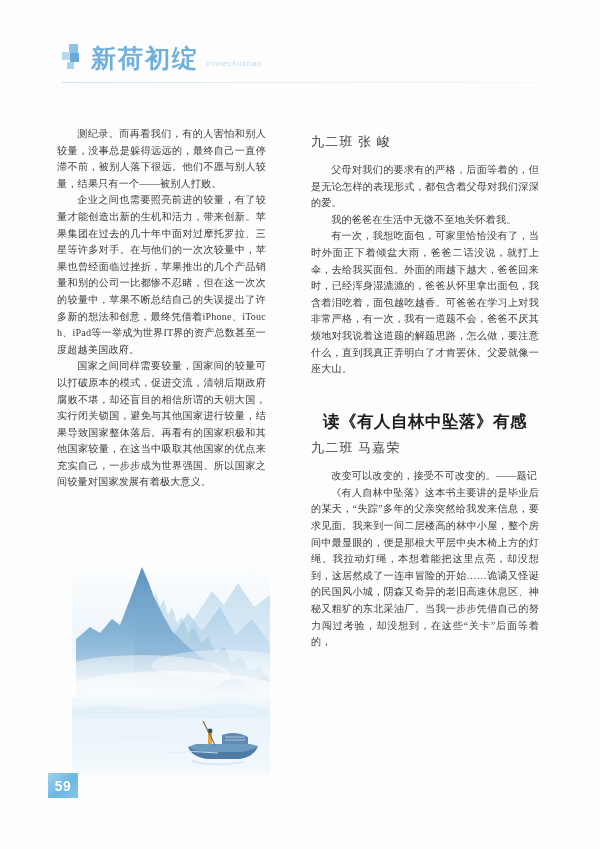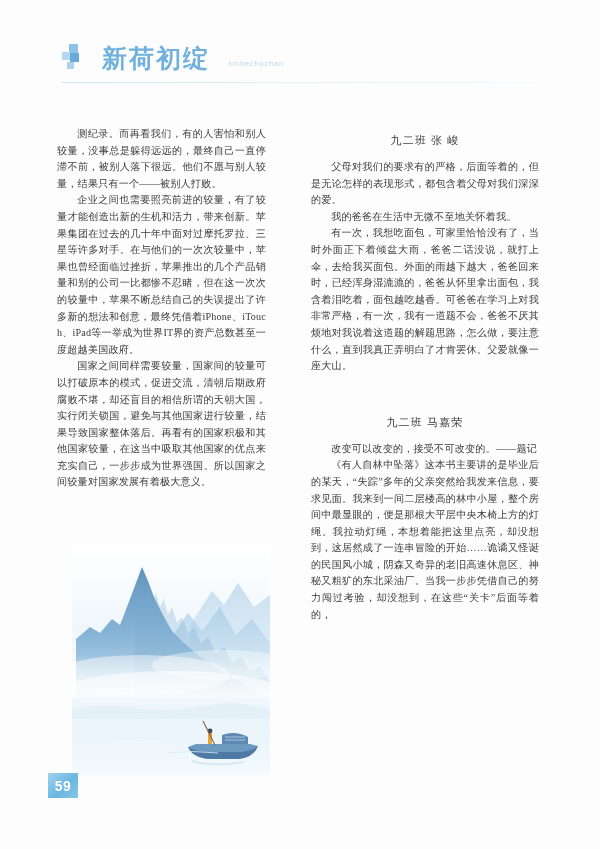--- a/index.html
+++ b/index.html
@@ -30,21 +30,21 @@
     top: 44px;
     width: 600px;
     height: 44px;
   }
   .masthead-inner {
     position: absolute;
     left: 62px;
     top: 0;
     display: flex;
     align-items: flex-end;
-    gap: 18px;
+    gap: 7px;
   }
   .logo-mark {
     position: relative;
     width: 22px;
     height: 24px;
     flex: 0 0 auto;
     margin-bottom: 3px;
   }
   .logo-mark i {
     position: absolute;
@@ -110,22 +110,21 @@
     letter-spacing: 1.5px;
     color: #1e1e1e;
     line-height: 1.3;
   }
   .article-title.small {
     font-size: 16.5px;
     letter-spacing: 0.5px;
   }
   .article-byline {
     margin: 7px 0 11px 0;
-    text-align: center;
-    font-size: 11px;
+    font-size: 13px;
     letter-spacing: 1.2px;
     color: #3c3c3c;
   }
   .article-gap { height: 33px; }
 
   
   .illustration {
     position: absolute;
     left: 72px;
     top: 547px;
@@ -263,19 +262,20 @@
 
   <div class="col col-right">
 
     <div class="article-byline">九二班 张 峻</div>
     <p class="body">父母对我们的要求有的严格，后面等着的，但是无论怎样的表现形式，都包含着父母对我们深深的爱。</p>
     <p class="body">我的爸爸在生活中无微不至地关怀着我。</p>
     <p class="body">有一次，我想吃面包，可家里恰恰没有了，当时外面正下着倾盆大雨，爸爸二话没说，就打上伞，去给我买面包。外面的雨越下越大，爸爸回来时，已经浑身湿漉漉的，爸爸从怀里拿出面包，我含着泪吃着，面包越吃越香。可爸爸在学习上对我非常严格，有一次，我有一道题不会，爸爸不厌其烦地对我说着这道题的解题思路，怎么做，要注意什么，直到我真正弄明白了才肯罢休。父爱就像一座大山。</p>
 
     <div class="article-gap"></div>
 
+    <h2 class="article-title small">读《有人自林中坠落》有感</h2>
     <div class="article-byline">九二班 马嘉荣</div>
     <p class="body">改变可以改变的，接受不可改变的。——题记</p>
     <p class="body">《有人自林中坠落》这本书主要讲的是毕业后的某天，“失踪”多年的父亲突然给我发来信息，要求见面。我来到一间二层楼高的林中小屋，整个房间中最显眼的，便是那根大平层中央木椅上方的灯绳。我拉动灯绳，本想着能把这里点亮，却没想到，这居然成了一连串冒险的开始……诡谲又怪诞的民国风小城，阴森又奇异的老旧高速休息区、神秘又粗犷的东北采油厂。当我一步步凭借自己的努力闯过考验，却没想到，在这些“关卡”后面等着的，</p>
 
   </div>
 
 </div>
 
 </body></html>

